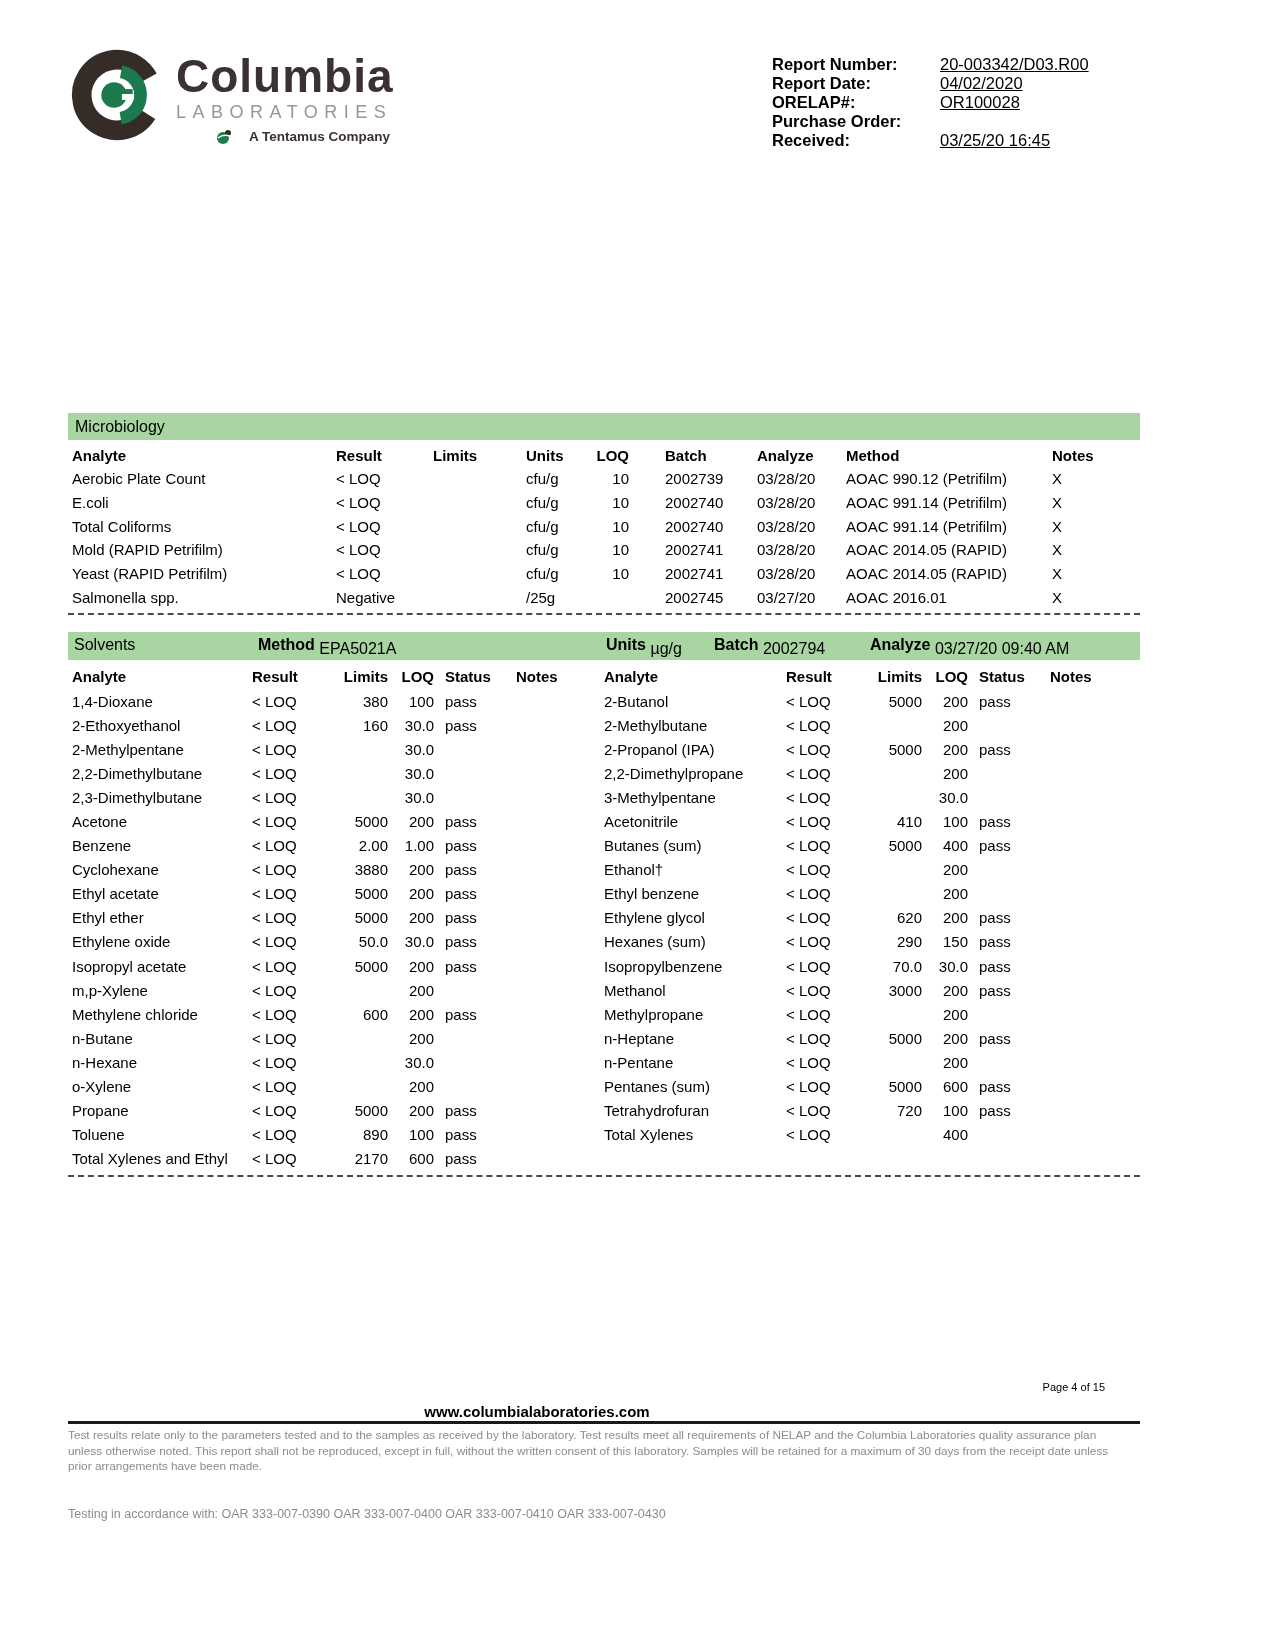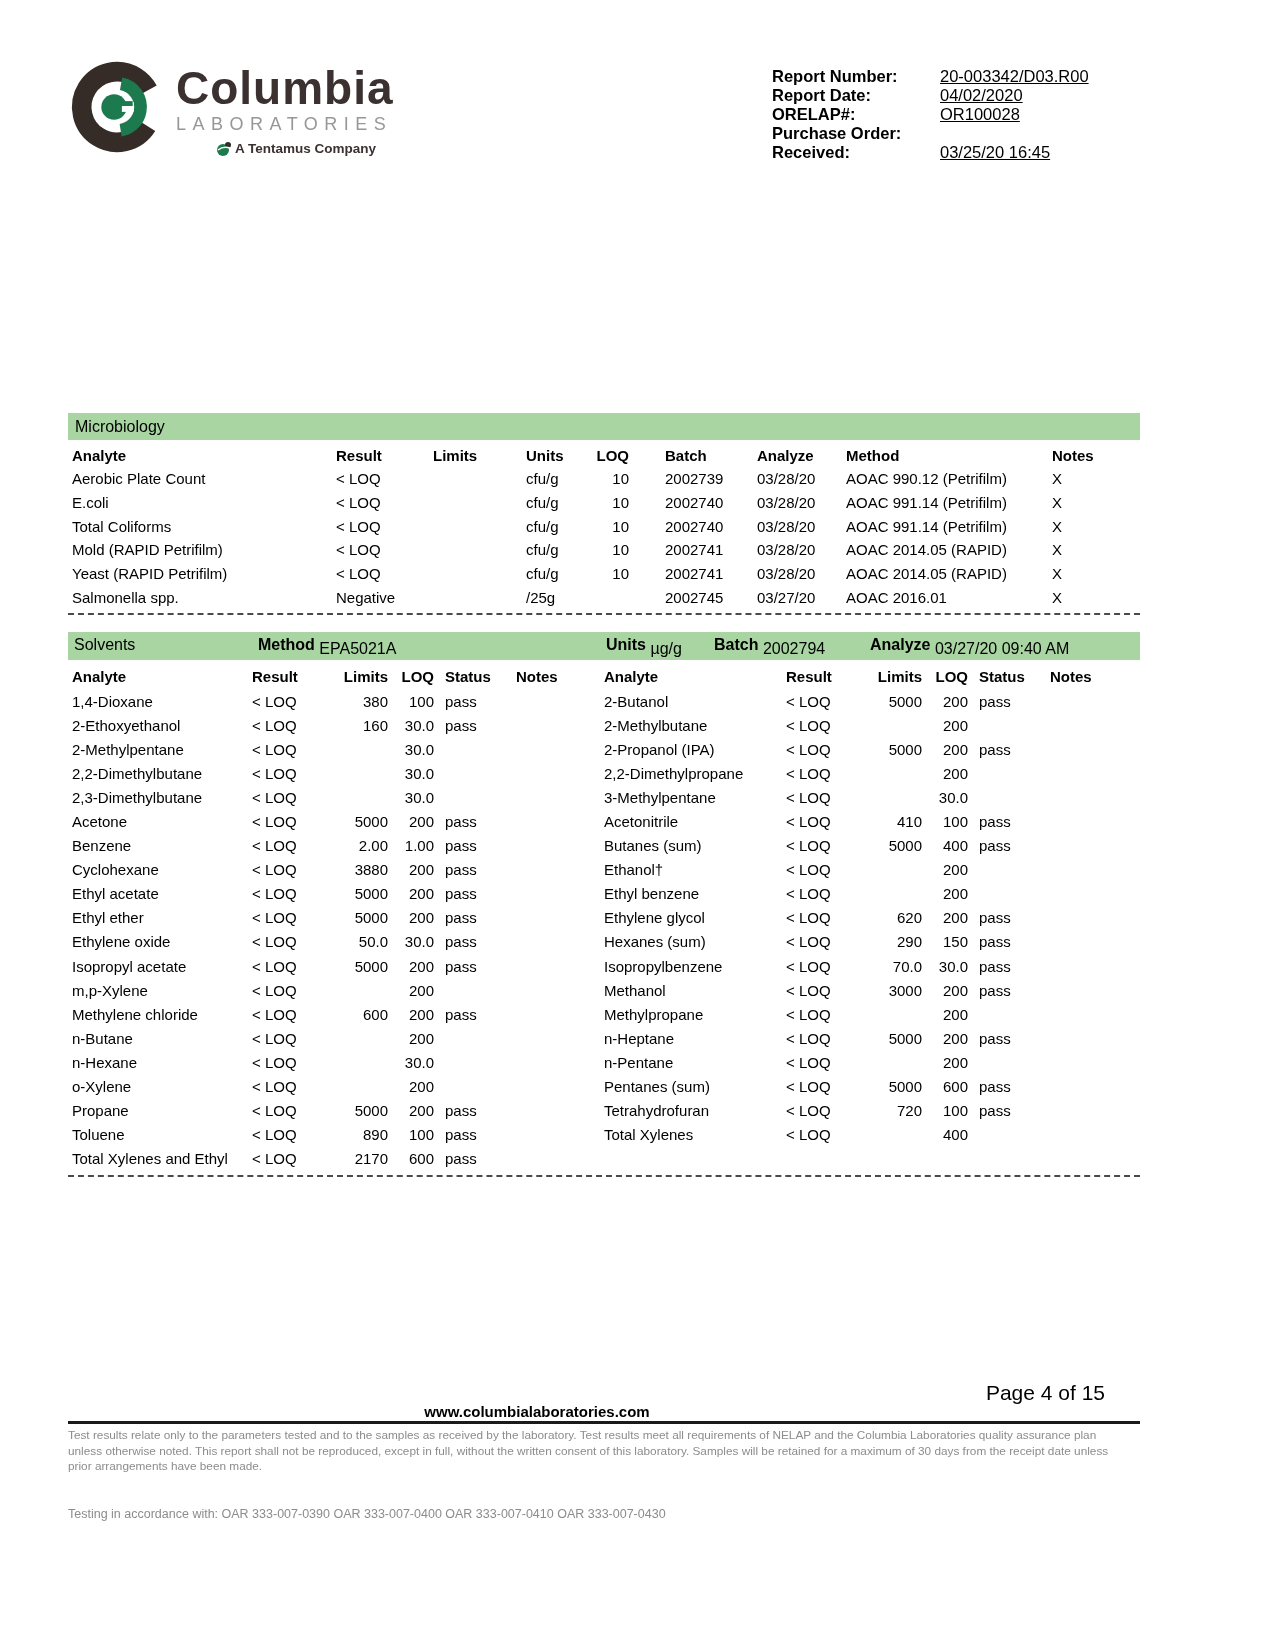--- a/index.html
+++ b/index.html
@@ -4,26 +4,26 @@
 <style>
   * { margin:0; padding:0; box-sizing:border-box; }
   html,body { background:#e9e9e9; }
   .page {
     position:relative; width:1275px; height:1650px; margin:0 auto;
     background:#ffffff; font-family:"Liberation Sans", sans-serif; color:#000;
     overflow:hidden;
   }
 
   
-  .header { position:absolute; top:57px; left:68px; width:1072px; display:flex; }
+  .header { position:absolute; top:45px; left:68px; width:1072px; display:flex; }
   .logo-block { width:400px; display:flex; align-items:flex-start; gap:10px; }
   .logo-text { padding-top:8px; }
   .logo-name { font-size:46px; font-weight:bold; color:#3a3130; letter-spacing:1px; line-height:1; }
   .logo-sub { font-size:18px; color:#979797; letter-spacing:6.5px; margin-top:3px; }
-  .logo-tagline { display:flex; align-items:center; gap:2px; margin-top:6px; margin-left:40px; }
+  .logo-tagline { display:flex; align-items:center; gap:16px; margin-top:6px; margin-left:40px; }
   .logo-tagline span { font-size:13.5px; font-weight:bold; color:#3a3130; }
 
   .addr-block { width:260px; text-align:center; padding-top:14px; }
   .addr-line { font-size:17px; line-height:1.55; }
   .barcode { margin:14px auto 0; width:150px; height:44px;
     background:repeating-linear-gradient(90deg,
       #000 0 2px, #fff 2px 4px,
       #000 4px 7px, #fff 7px 8px,
       #000 8px 9px, #fff 9px 12px,
       #000 12px 13px, #fff 13px 14px,
@@ -72,21 +72,21 @@
   .sol-grid > div { font-size:15px; white-space:nowrap; overflow:hidden; }
   .sol-head { padding-top:8px; padding-bottom:4px; }
   .sol-head > div { font-weight:bold; }
   .sol-row { height:24.1px; align-items:center; }
   .s-limits { text-align:right; }
   .s-loq { text-align:right; }
   .s-status { padding-left:11px; }
   .s-notes { padding-left:10px; }
 
   
-  .page-num { position:absolute; top:1381px; left:0; width:1105px; text-align:right; font-size:21px; }
+  .page-num { position:absolute; top:1381px; left:0; width:1105px; text-align:right; font-size:11px; }
   .site { position:absolute; top:1403px; left:0; width:1074px; text-align:center; font-size:15px; font-weight:bold; }
   .rule { position:absolute; top:1421px; left:68px; width:1072px; height:3px; background:#1a1a1a; }
   .disclaimer { position:absolute; top:1428px; left:68px; width:1050px;
     font-size:11.8px; line-height:1.32; color:#8c8c8c; }
   .accordance { position:absolute; top:1507px; left:68px; width:1050px;
     font-size:12.5px; color:#8c8c8c; }
 </style>
 </head>
 <body>
 

